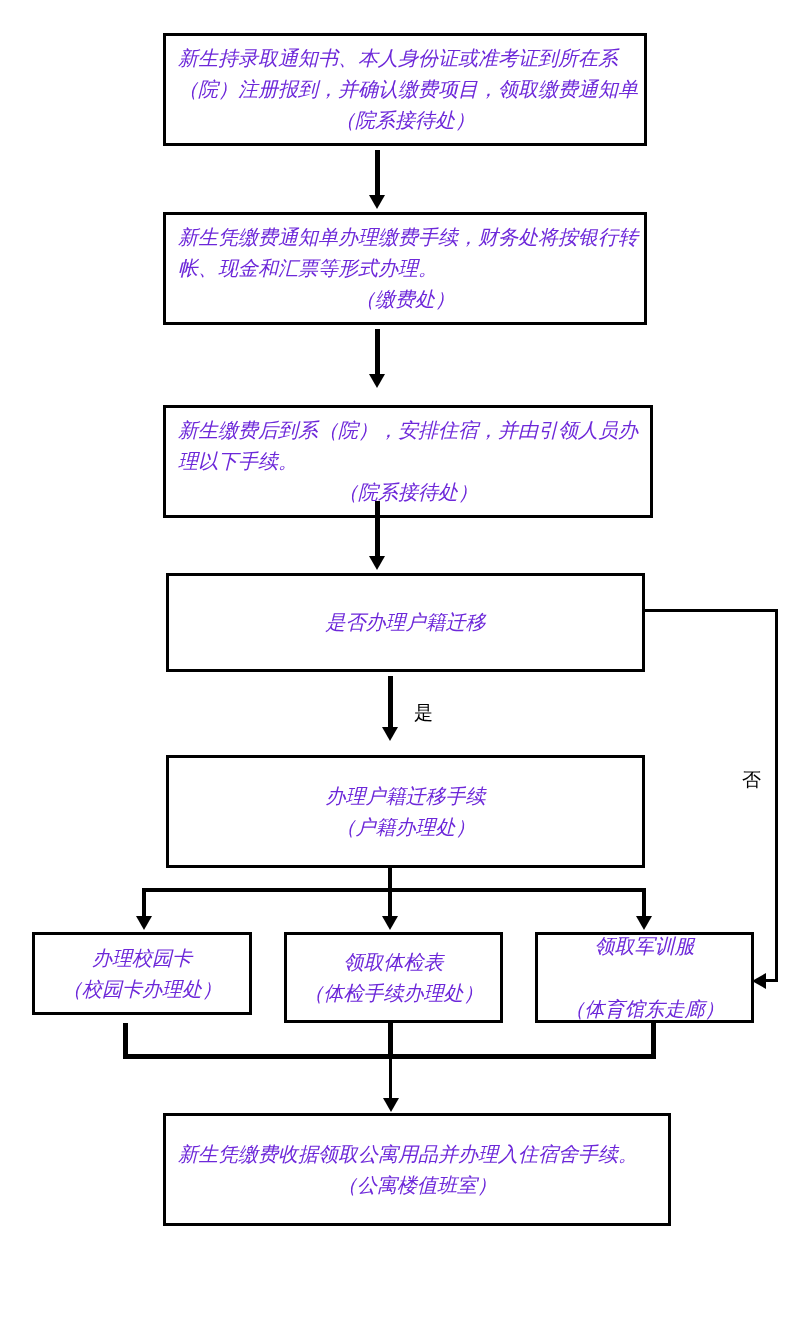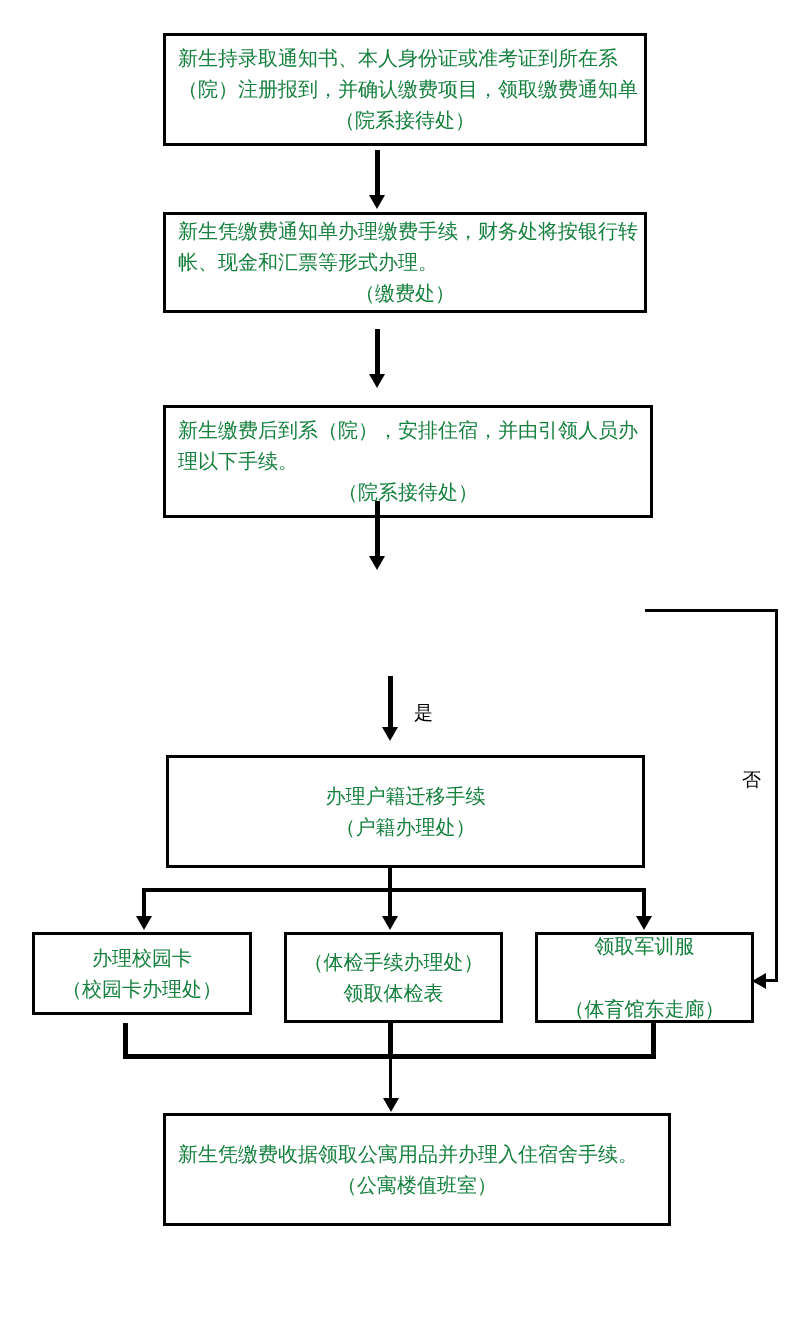--- a/index.html
+++ b/index.html
@@ -23,21 +23,22 @@
     height: 1333px;
   }
   .node {
     position: absolute;
     box-sizing: border-box;
     border: 3px solid #000000;
     background: #ffffff;
     display: flex;
     flex-direction: column;
     justify-content: center;
-    color: #15803d;
+    color: #6d28d9;
+    font-style: italic;
   }
   .node .line {
     display: block;
     font-size: 20px;
     line-height: 1.55;
     white-space: pre;
   }
   .txt-left  { text-align: left; padding-left: 8px; }
   .txt-center{ text-align: center; }
   .node.pad-box { padding: 6px 4px; }
@@ -78,38 +79,41 @@
 
   <div class="node pad-box" style="left:163px; top:33px; width:484px; height:113px;">
     <span class="line txt-left">新生持录取通知书、本人身份证或准考证到所在系</span>
     <span class="line txt-left">（院）注册报到，并确认缴费项目，领取缴费通知单</span>
     <span class="line txt-center">（院系接待处）</span>
   </div>
 
   <div class="vline" style="left:375px; top:150px; width:5px; height:48px;"></div>
   <div class="arrow-down" style="left:369px; top:195px;"></div>
 
-  <div class="node pad-box" style="left:163px; top:212px; width:484px; height:101px;">
+  <div class="node pad-box" style="left:163px; top:212px; width:484px; height:113px;">
     <span class="line txt-left">新生凭缴费通知单办理缴费手续，财务处将按银行转</span>
     <span class="line txt-left">帐、现金和汇票等形式办理。</span>
     <span class="line txt-center">（缴费处）</span>
   </div>
 
   <div class="vline" style="left:375px; top:329px; width:5px; height:48px;"></div>
   <div class="arrow-down" style="left:369px; top:374px;"></div>
 
   <div class="node pad-box" style="left:163px; top:405px; width:490px; height:113px;">
     <span class="line txt-left">新生缴费后到系（院），安排住宿，并由引领人员办</span>
     <span class="line txt-left">理以下手续。</span>
     <span class="line txt-center">（院系接待处）</span>
   </div>
 
   <div class="vline" style="left:375px; top:501px; width:5px; height:56px;"></div>
   <div class="arrow-down" style="left:369px; top:556px;"></div>
 
+  <div class="node" style="left:166px; top:573px; width:479px; height:99px;">
+    <span class="line txt-center">是否办理户籍迁移</span>
+  </div>
 
   <div class="vline" style="left:388px; top:676px; width:5px; height:54px;"></div>
   <div class="arrow-down" style="left:382px; top:727px;"></div>
   <span class="edge-label" style="left:414px; top:703px;">是</span>
 
   <div class="hline" style="left:645px; top:609px; width:133px; height:3px;"></div>
   <div class="vline" style="left:775px; top:609px; width:3px; height:372px;"></div>
   <div class="hline" style="left:765px; top:979px; width:13px; height:3px;"></div>
   <div class="arrow-left" style="left:752px; top:973px;"></div>
   <span class="edge-label" style="left:742px; top:770px;">否</span>
@@ -130,22 +134,22 @@
 
   <div class="vline" style="left:642px; top:888px; width:4px; height:30px;"></div>
   <div class="arrow-down" style="left:636px; top:916px;"></div>
 
   <div class="node" style="left:32px; top:932px; width:220px; height:83px;">
     <span class="line txt-center">办理校园卡</span>
     <span class="line txt-center">（校园卡办理处）</span>
   </div>
 
   <div class="node" style="left:284px; top:932px; width:219px; height:91px;">
+    <span class="line txt-center">领取体检表</span>
     <span class="line txt-center">（体检手续办理处）</span>
-    <span class="line txt-center">领取体检表</span>
   </div>
 
   <div class="node" style="left:535px; top:932px; width:219px; height:91px;gap:32px;">
     <span class="line txt-center">领取军训服</span>
     <span class="line txt-center">（体育馆东走廊）</span>
   </div>
 
   <div class="vline" style="left:123px; top:1023px; width:5px; height:36px;"></div>
   <div class="vline" style="left:388px; top:1023px; width:5px; height:36px;"></div>
   <div class="vline" style="left:651px; top:1023px; width:5px; height:36px;"></div>

